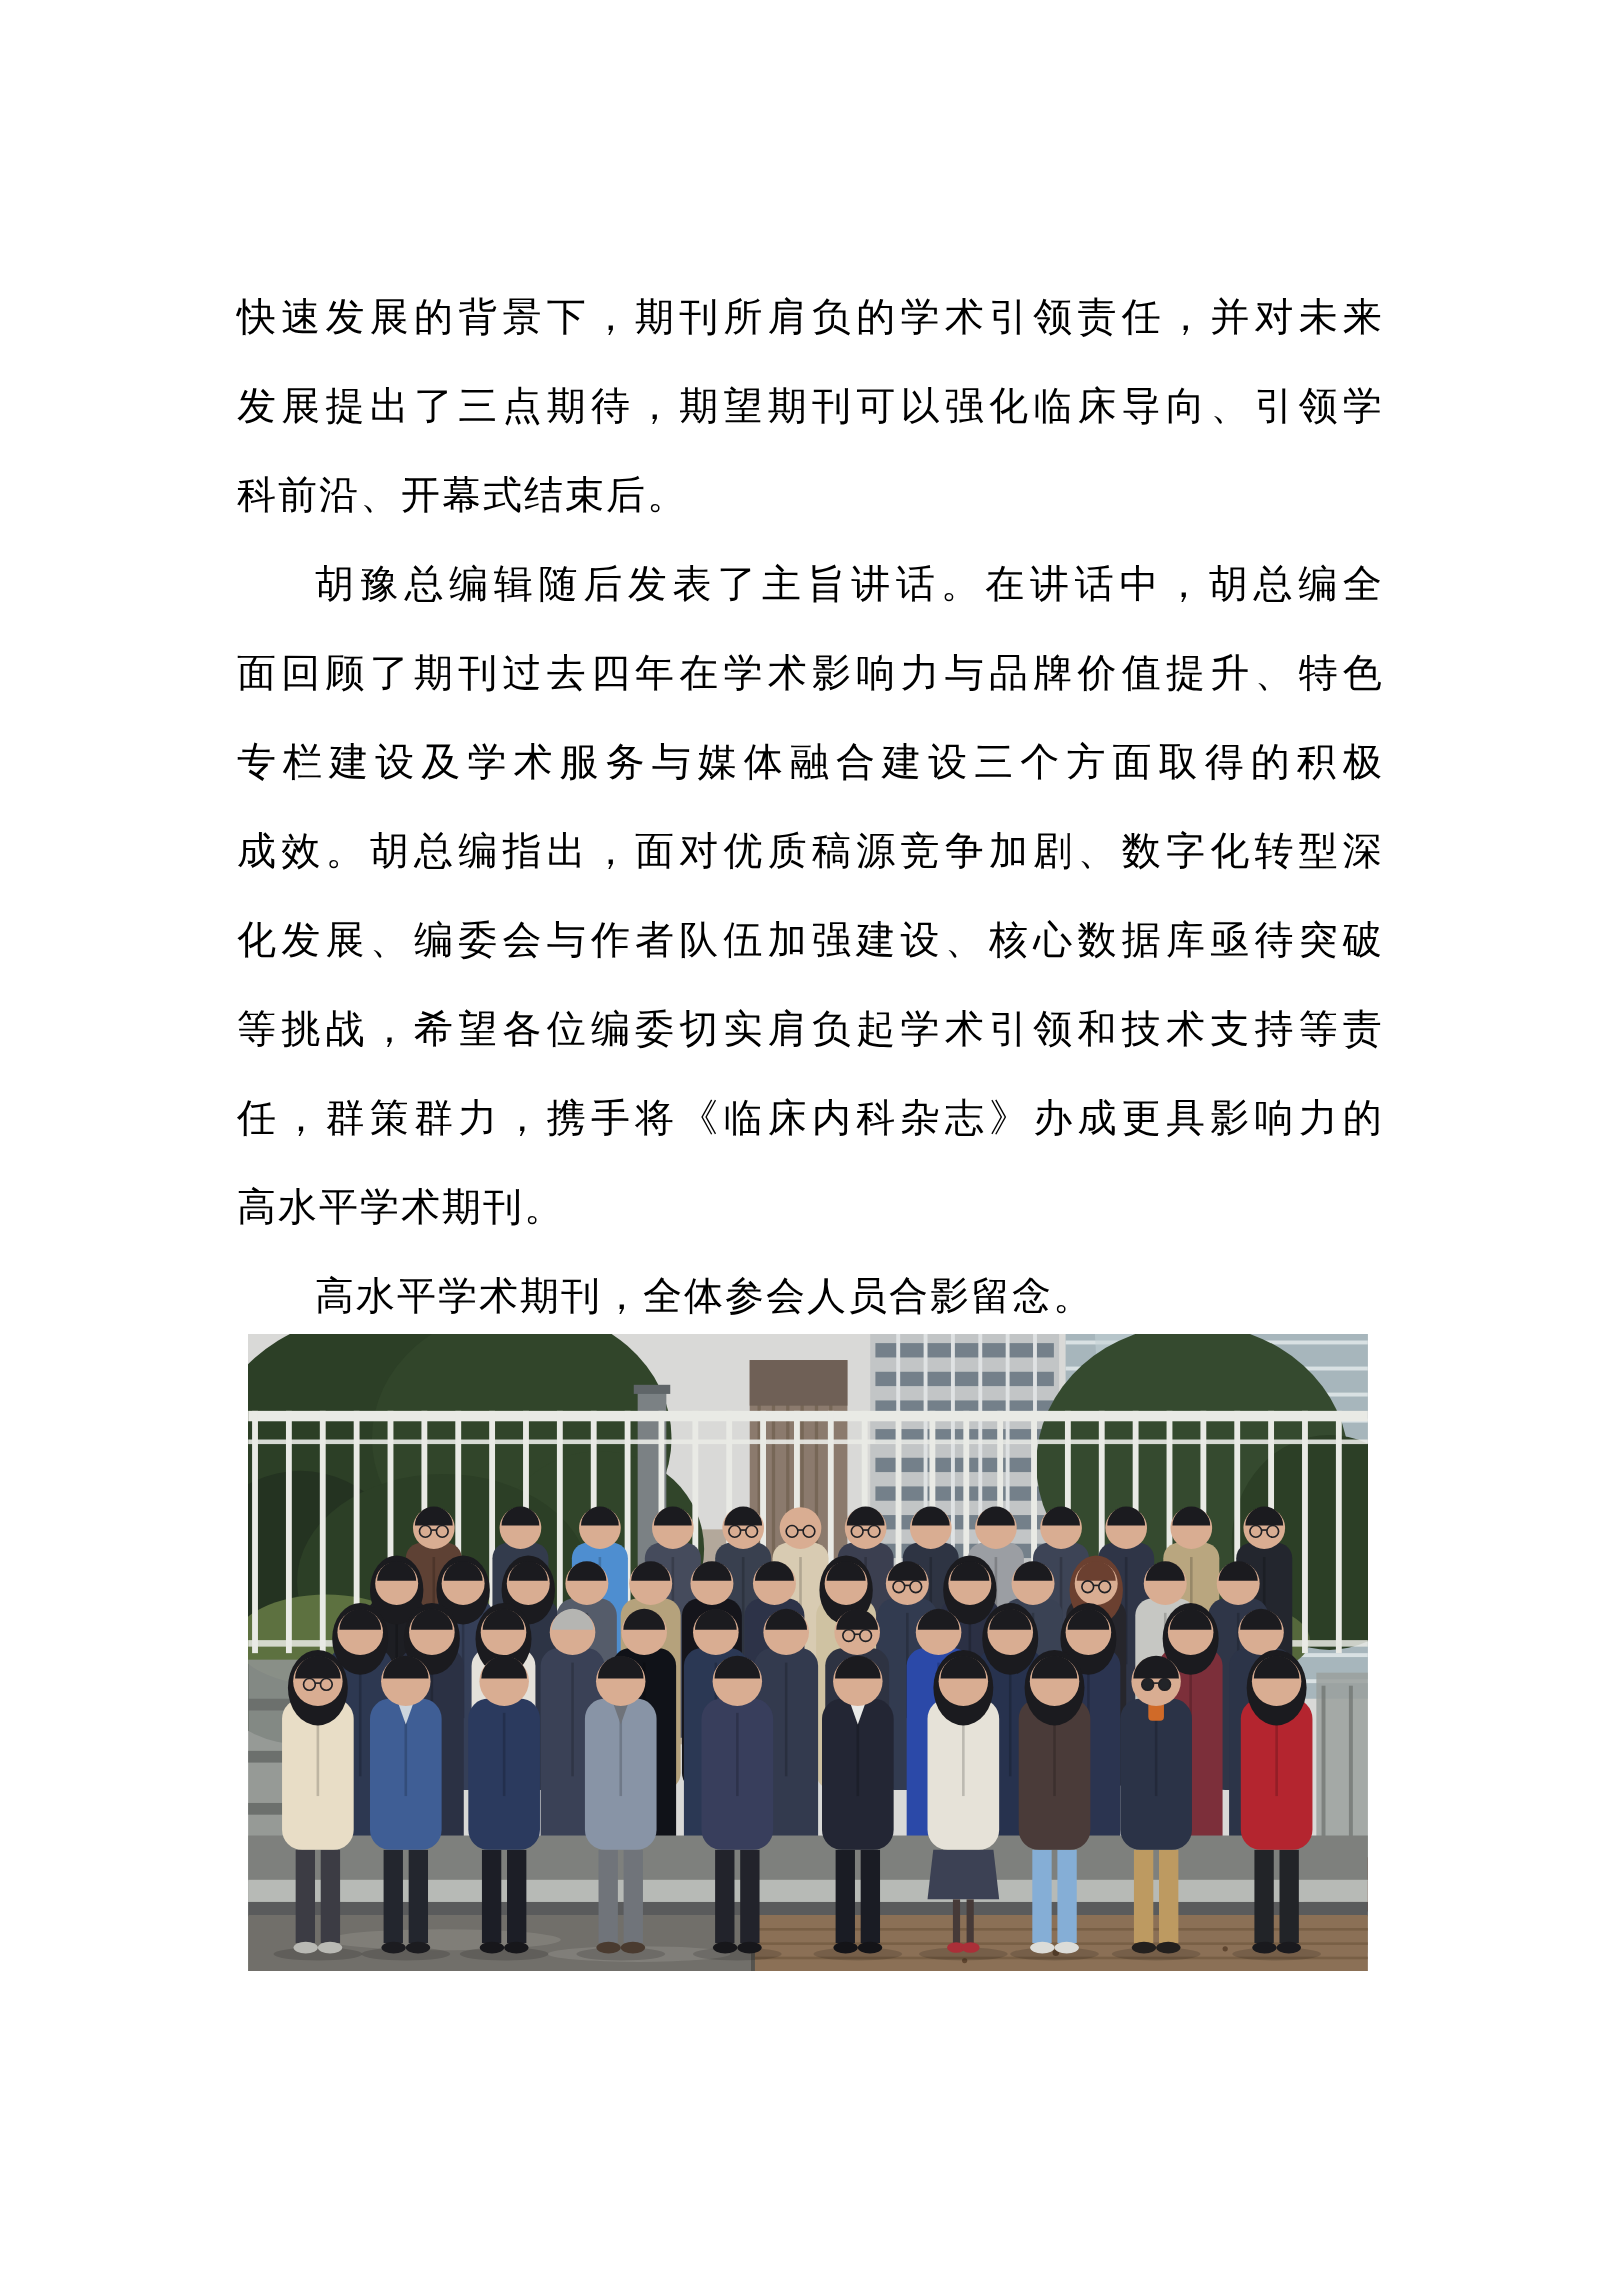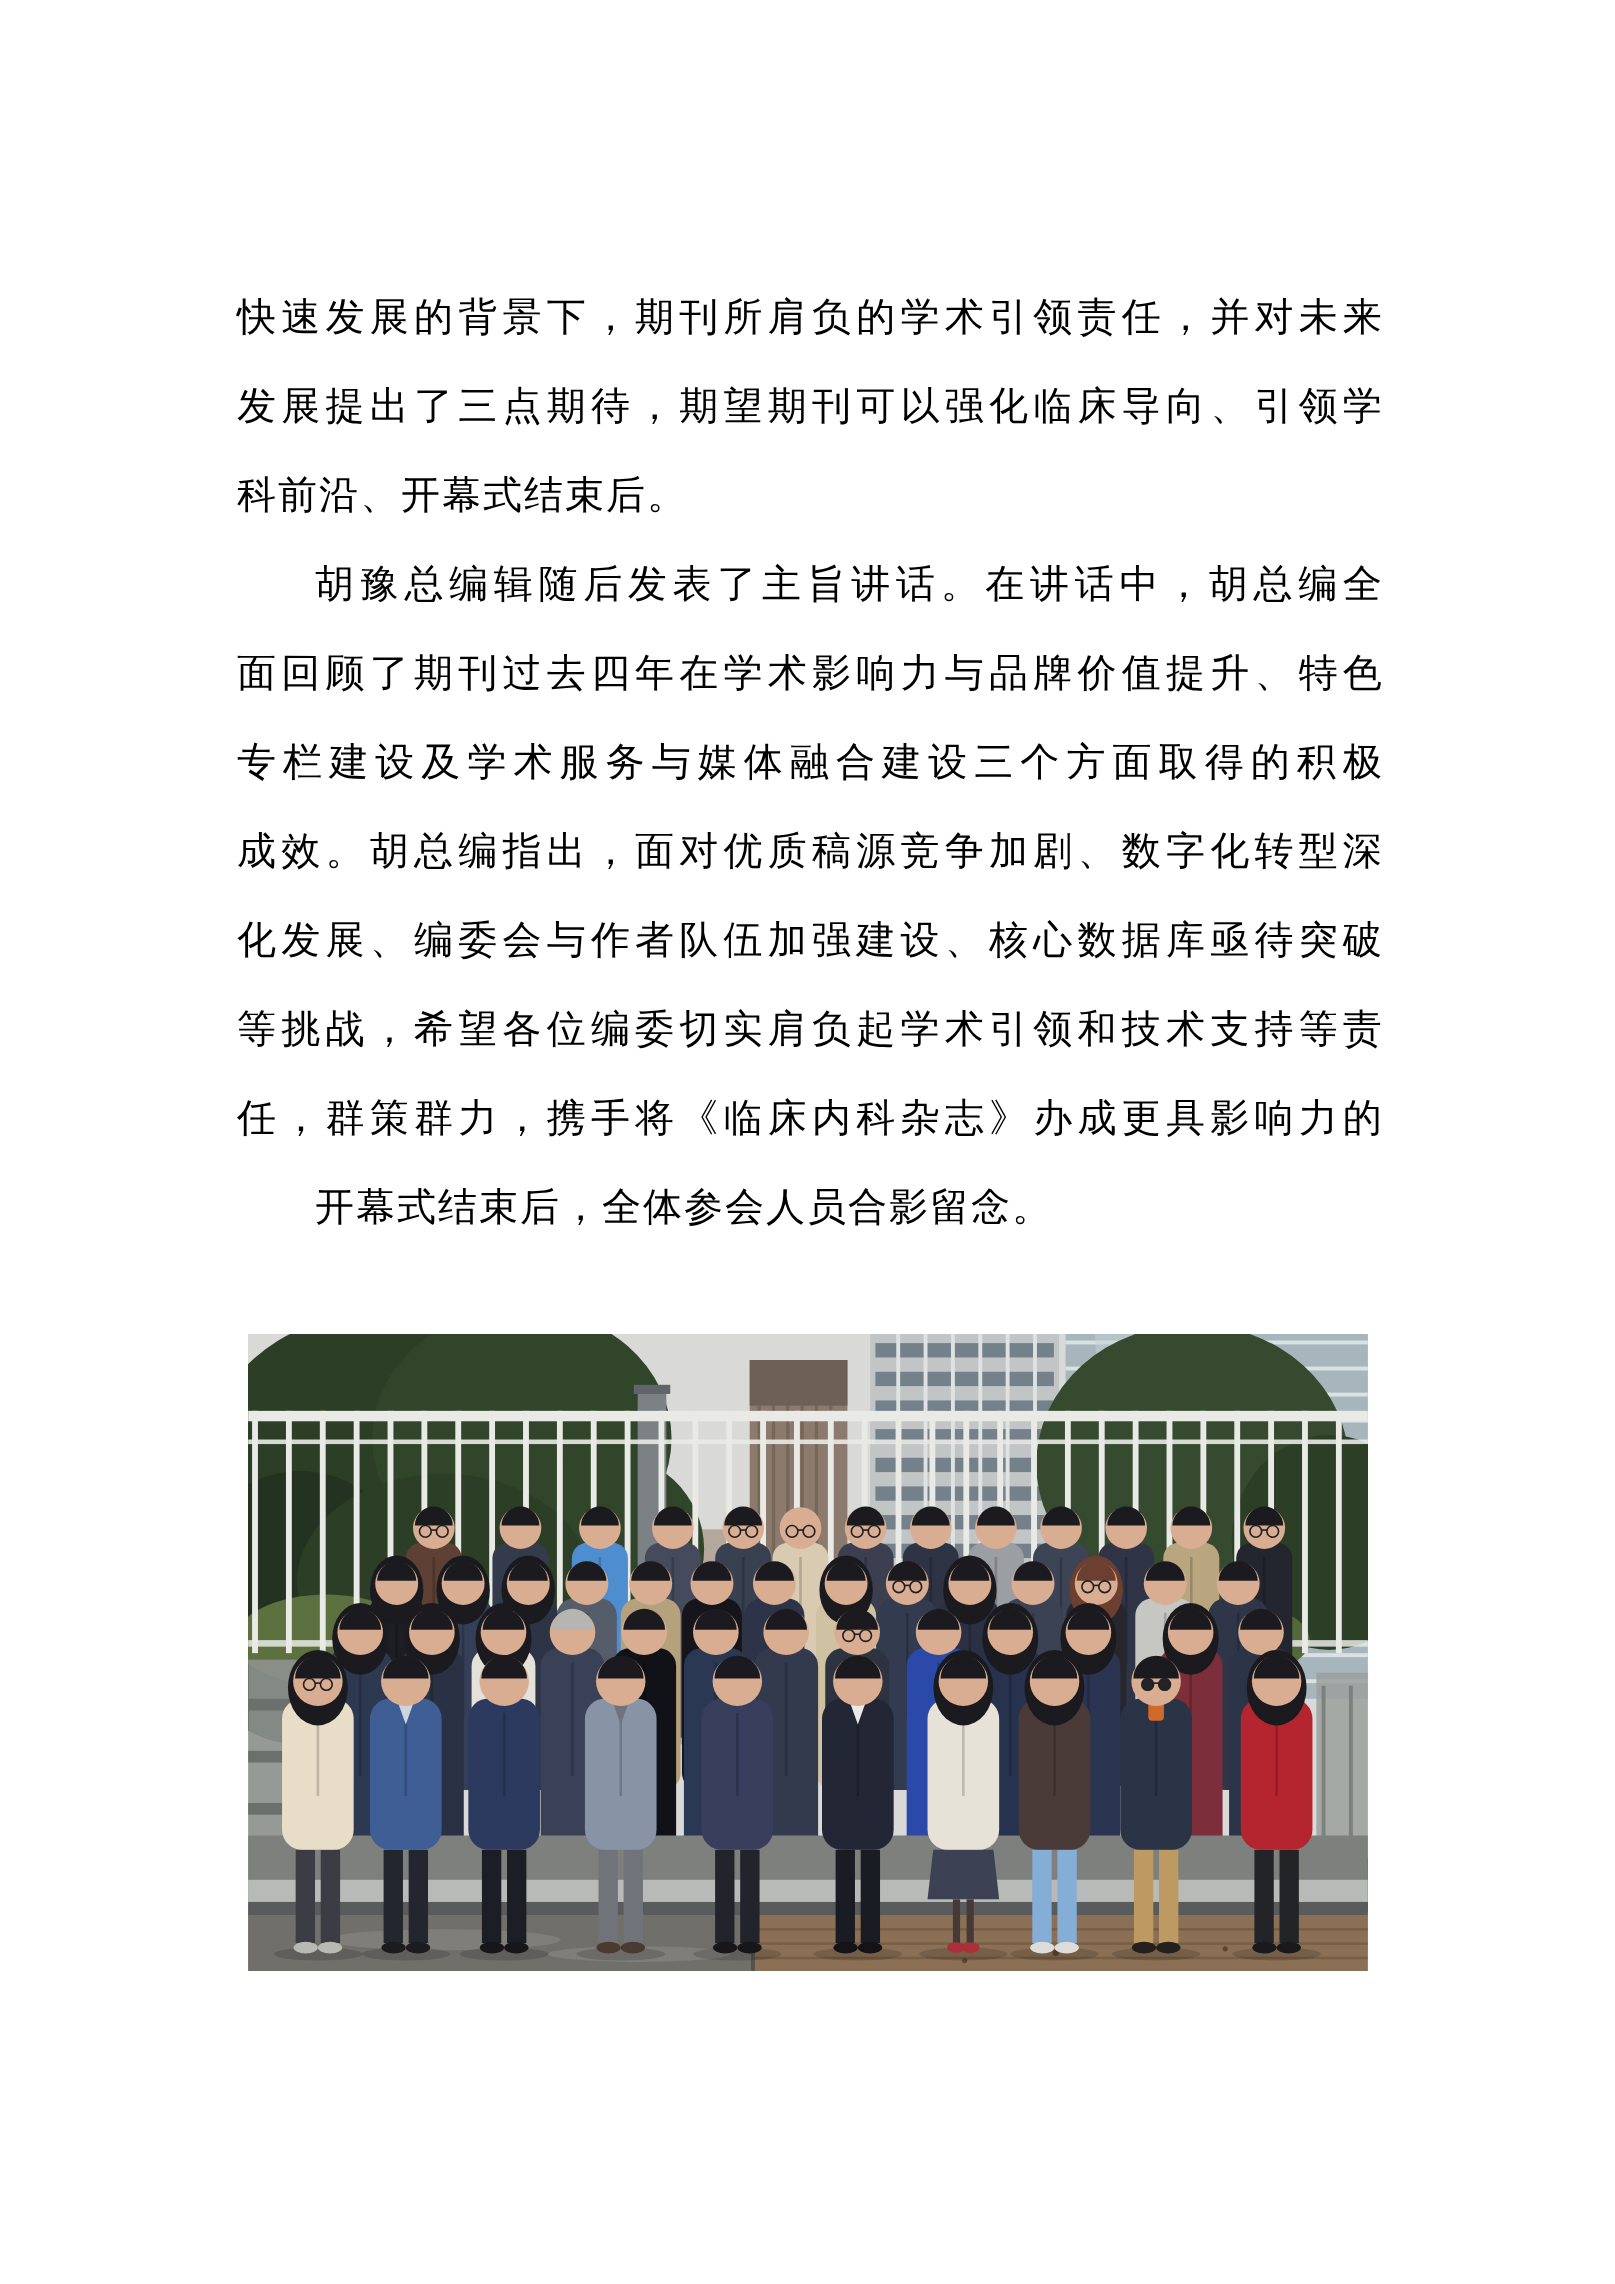--- a/index.html
+++ b/index.html
@@ -286,21 +286,22 @@
         <span>》</span>
         <span>办</span>
         <span>成</span>
         <span>更</span>
         <span>具</span>
         <span>影</span>
         <span>响</span>
         <span>力</span>
         <span>的</span>
       </div>
-      <div class="tline ind">开幕式结束后，全体参会人员合影留念。</div>
+      <div class="tline">高水平学术期刊。</div>
+      <div class="tline ind">高水平学术期刊，全体参会人员合影留念。</div>
     </div>
   <div class="photo-wrap" id="photo" title="全体参会人员合影">
       <svg viewBox="0 0 1719 978" xmlns="http://www.w3.org/2000/svg">
         <rect x="0" y="0" width="1719" height="978" fill="#d9d9d7"></rect>
         <rect x="640" y="300" width="95" height="330" fill="#b3a89b"></rect>
         <rect x="770" y="40" width="150" height="590" fill="#8b7a6d"></rect>
         <rect x="782" y="60" width="5" height="560" fill="#776757"></rect>
         <rect x="804" y="60" width="5" height="560" fill="#776757"></rect>
         <rect x="826" y="60" width="5" height="560" fill="#776757"></rect>
         <rect x="848" y="60" width="5" height="560" fill="#776757"></rect>

